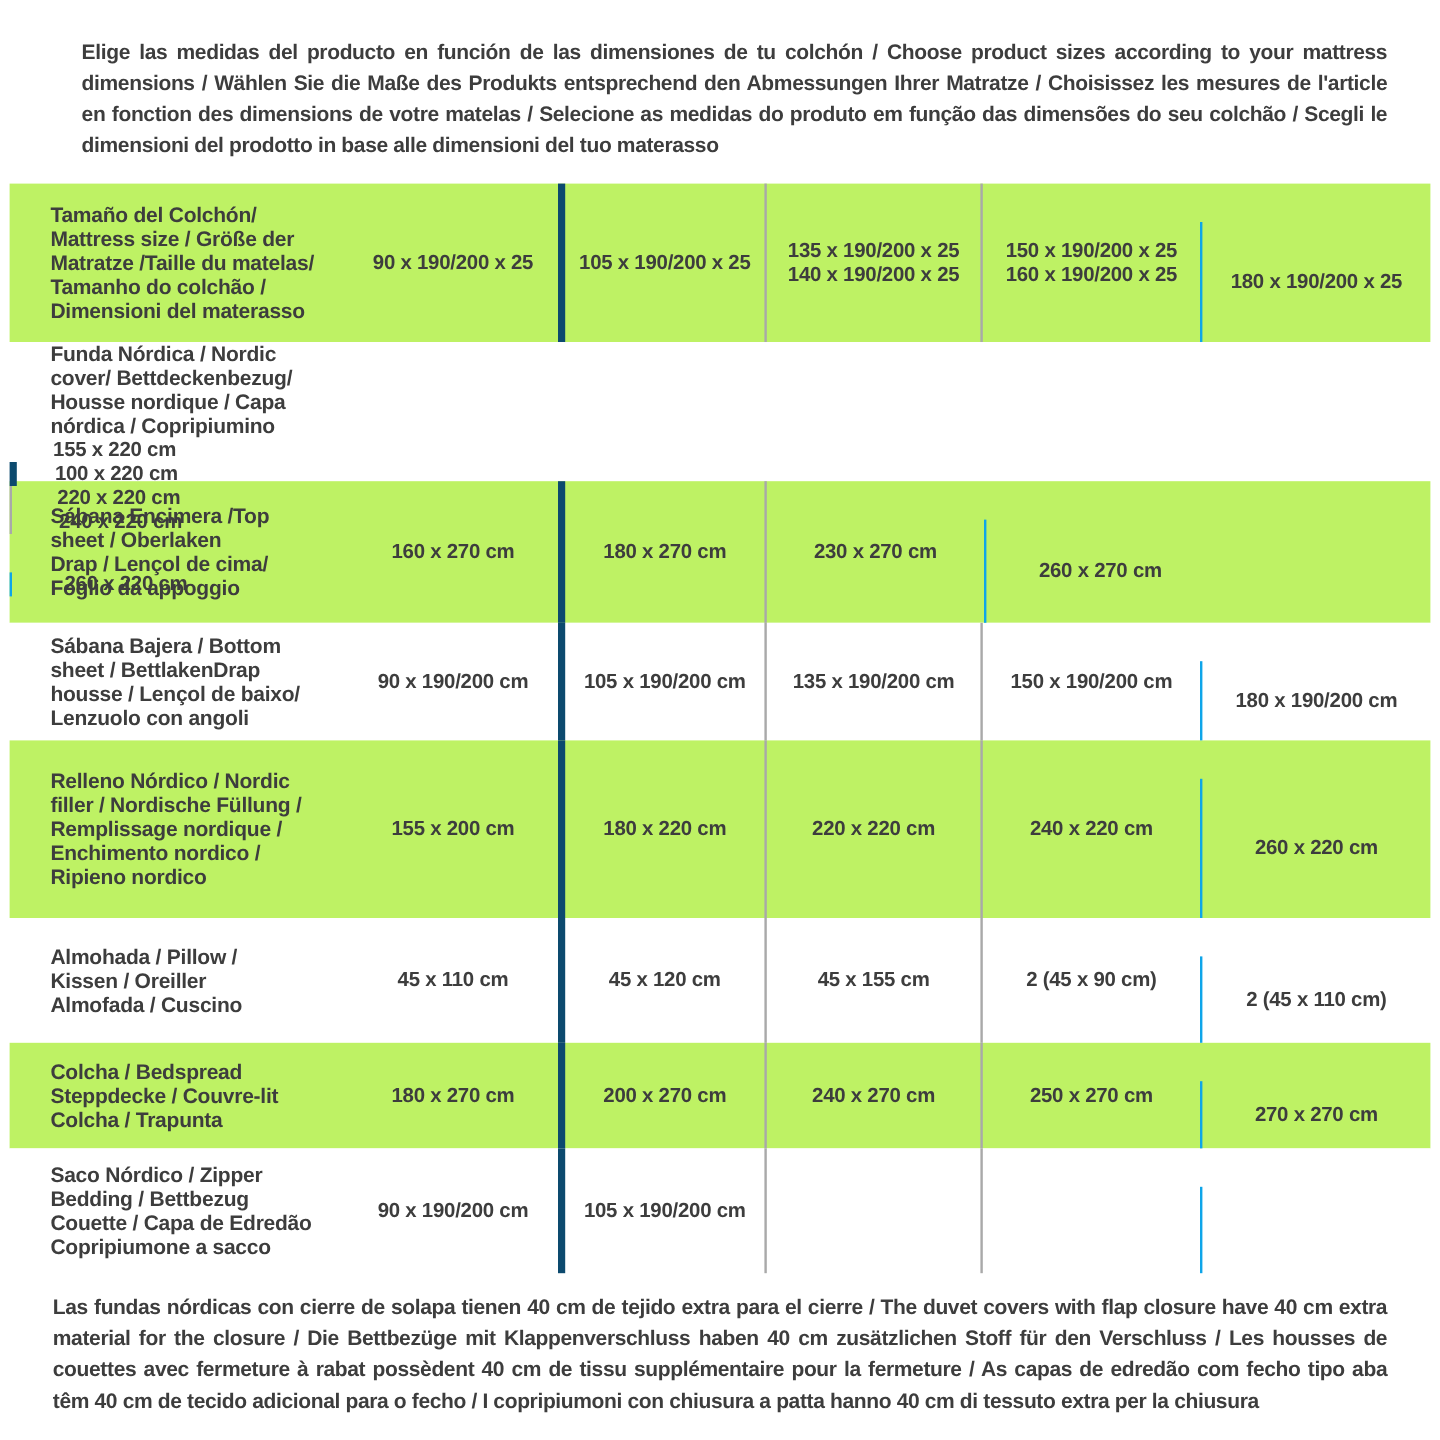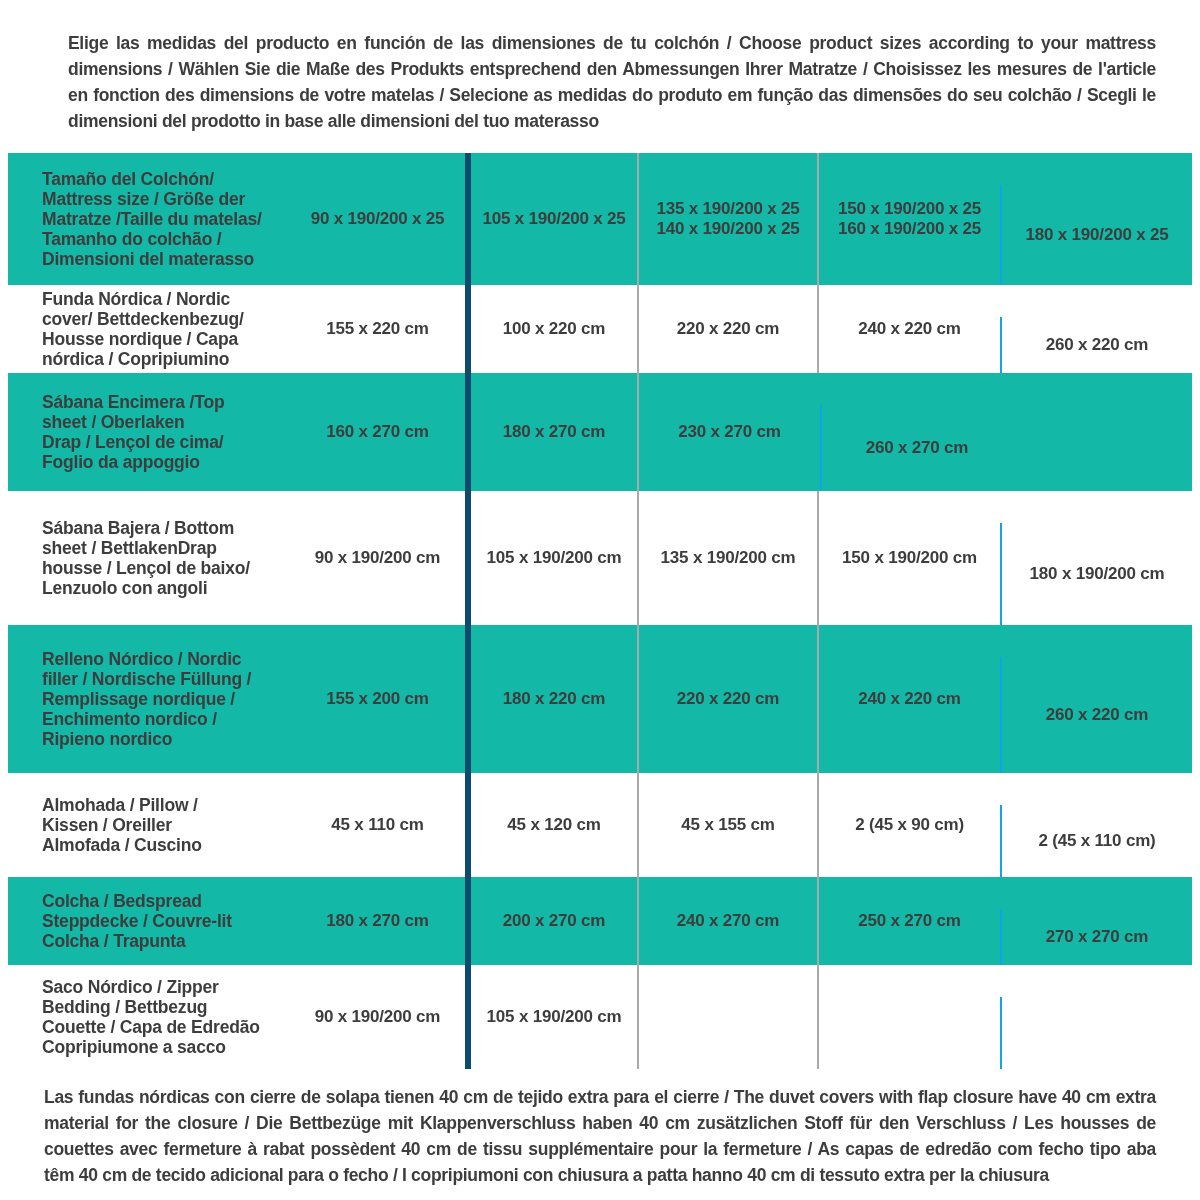--- a/index.html
+++ b/index.html
@@ -20,21 +20,21 @@
   }
   .size-table{
     margin:19px 8px 0 8px;
     width:1184px;
   }
   .trow{
     display:flex;
     align-items:stretch;
     background:#ffffff;
   }
-  .trow.alt{background:#14b8a6;}
+  .trow.alt{background:#bef264;}
   .cell{
     display:flex;
     align-items:center;
     justify-content:center;
     text-align:center;
     font-weight:bold;
     font-size:17px;
     letter-spacing:-0.2px;
     white-space:pre-line;
     box-sizing:border-box;
@@ -46,23 +46,23 @@
     width:282px;
     font-size:17.5px;
     line-height:20px;
   }
   .c2{width:175px;}
   .c3{width:172px;border-left:6px solid #0c4a6e;}
   .c4{width:180px;border-left:2px solid #a9a9a9;}
   .c5{width:183px;border-left:2px solid #a9a9a9;}
   .c6{width:192px;border-left:2px solid #0ea5e9;margin-top:32px;}
   .r0{height:132px;}
-  .r1{height:88px;}
+  .r1{height:116px;flex-direction:column;}
   .r2{height:118px;}
-  .r3{height:134px;}
+  .r3{height:98px;}
   .r4{height:148px;}
   .r5{height:104px;}
   .r6{height:88px;}
   .r7{height:104px;}
   .footnote{
     margin:15px 44px 0 44px;
     font-size:17.5px;
     font-weight:bold;
     line-height:26px;
     text-align:justify;

